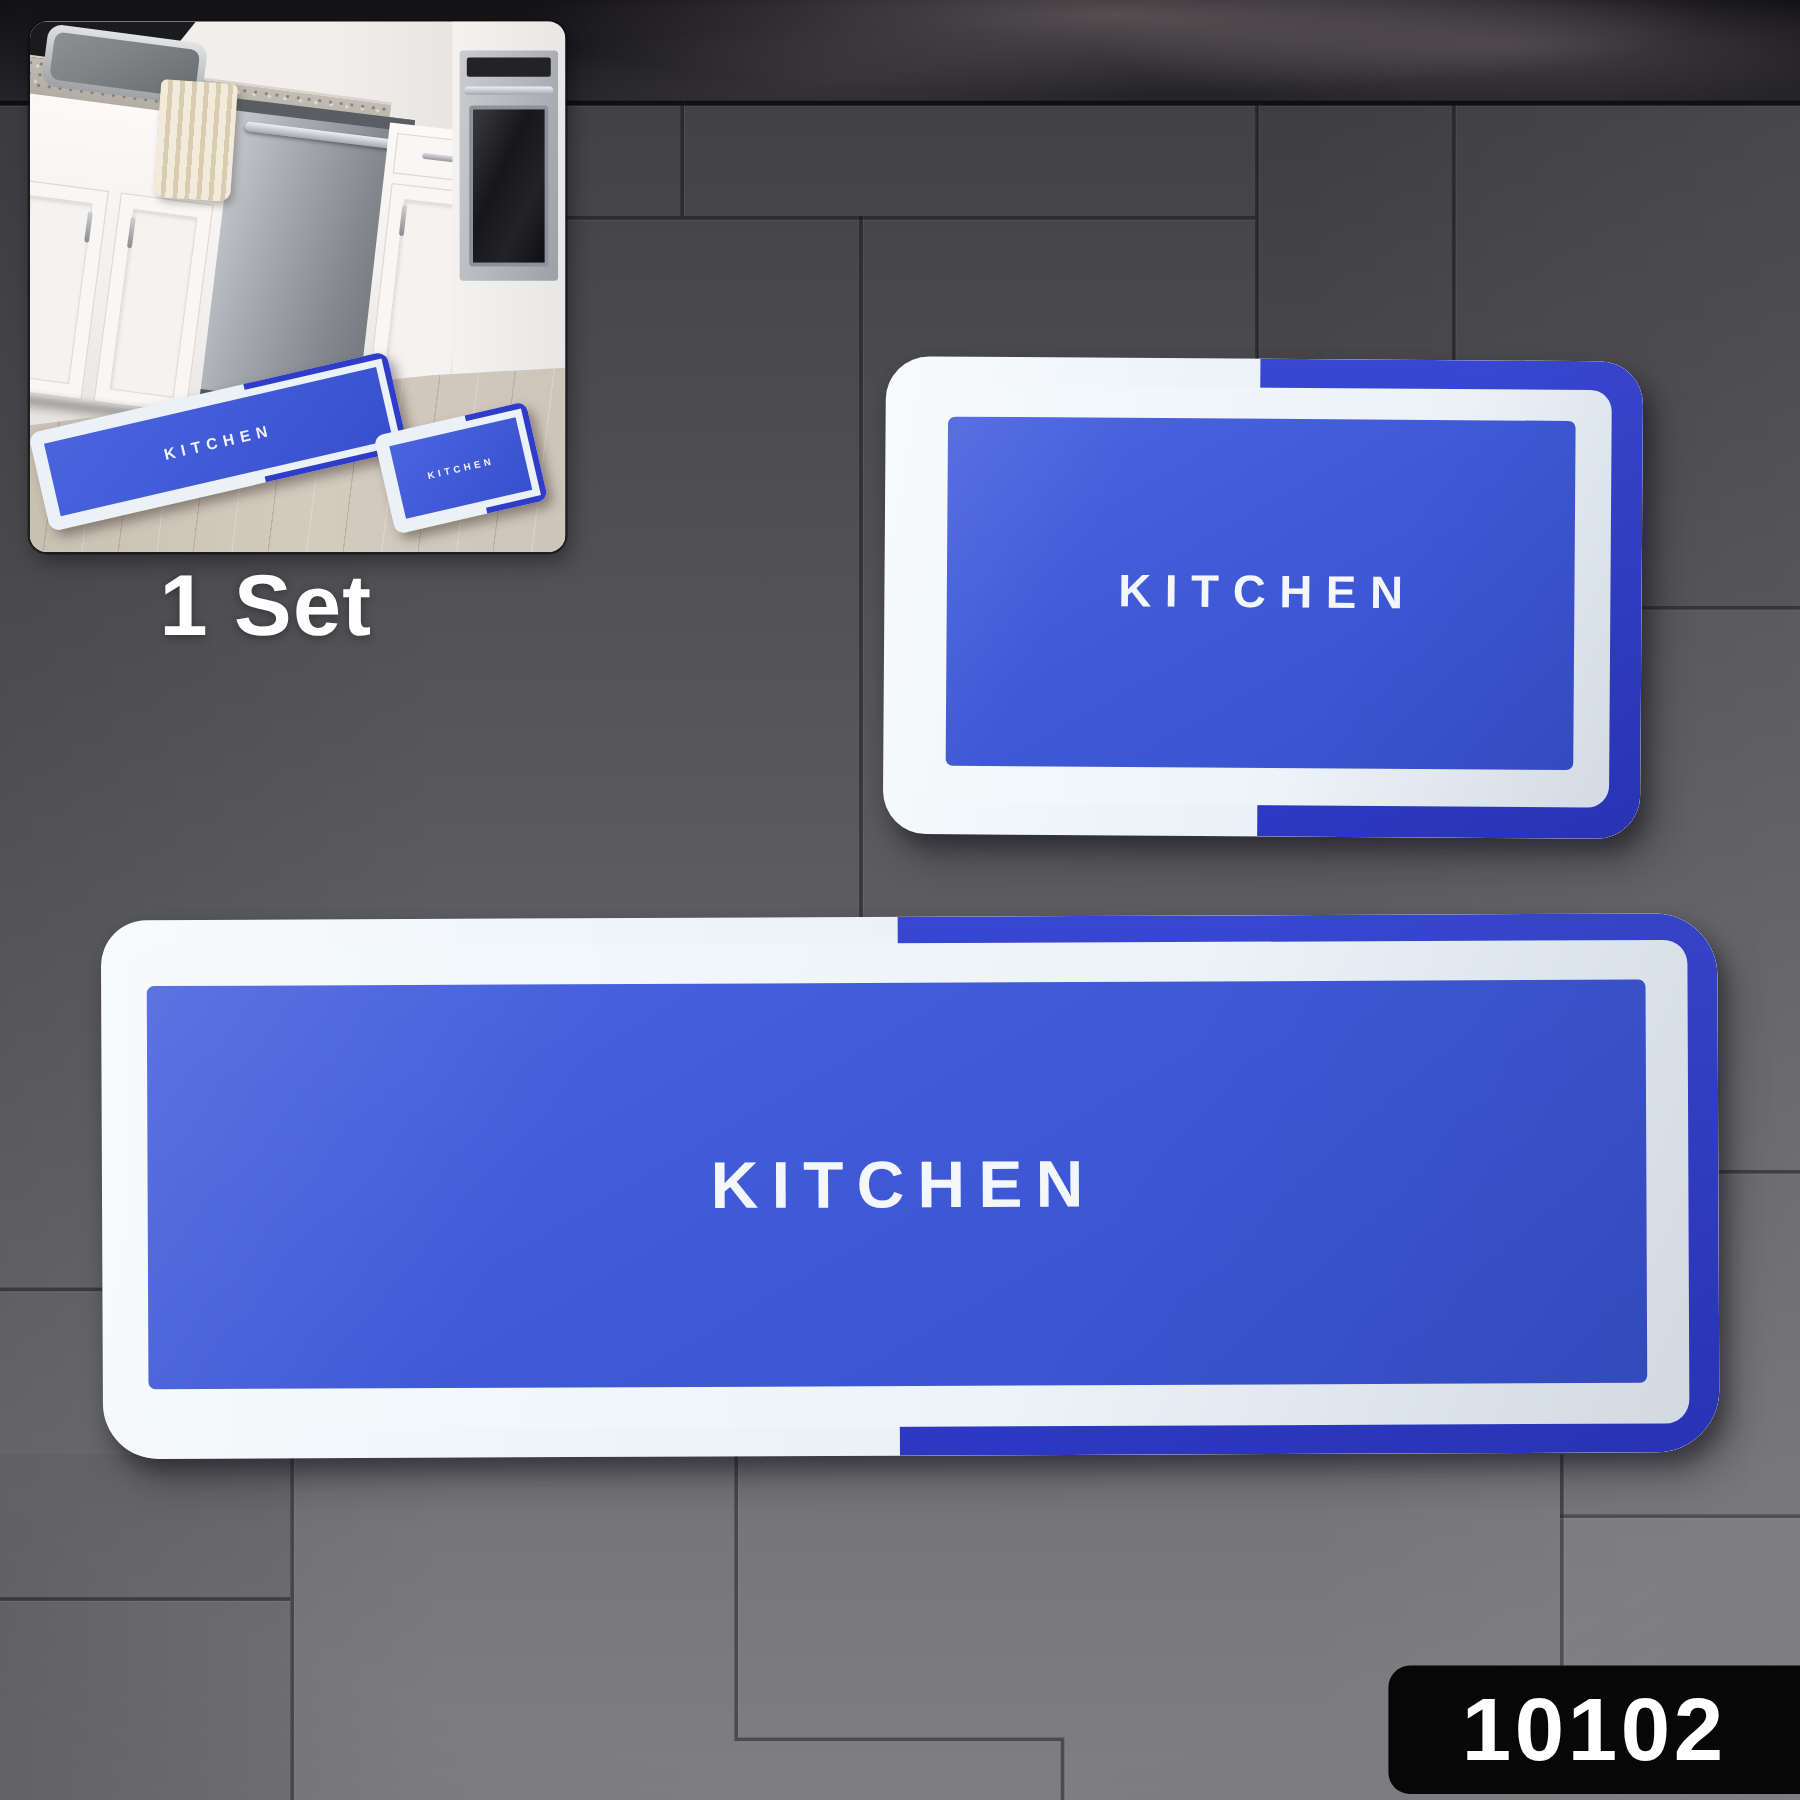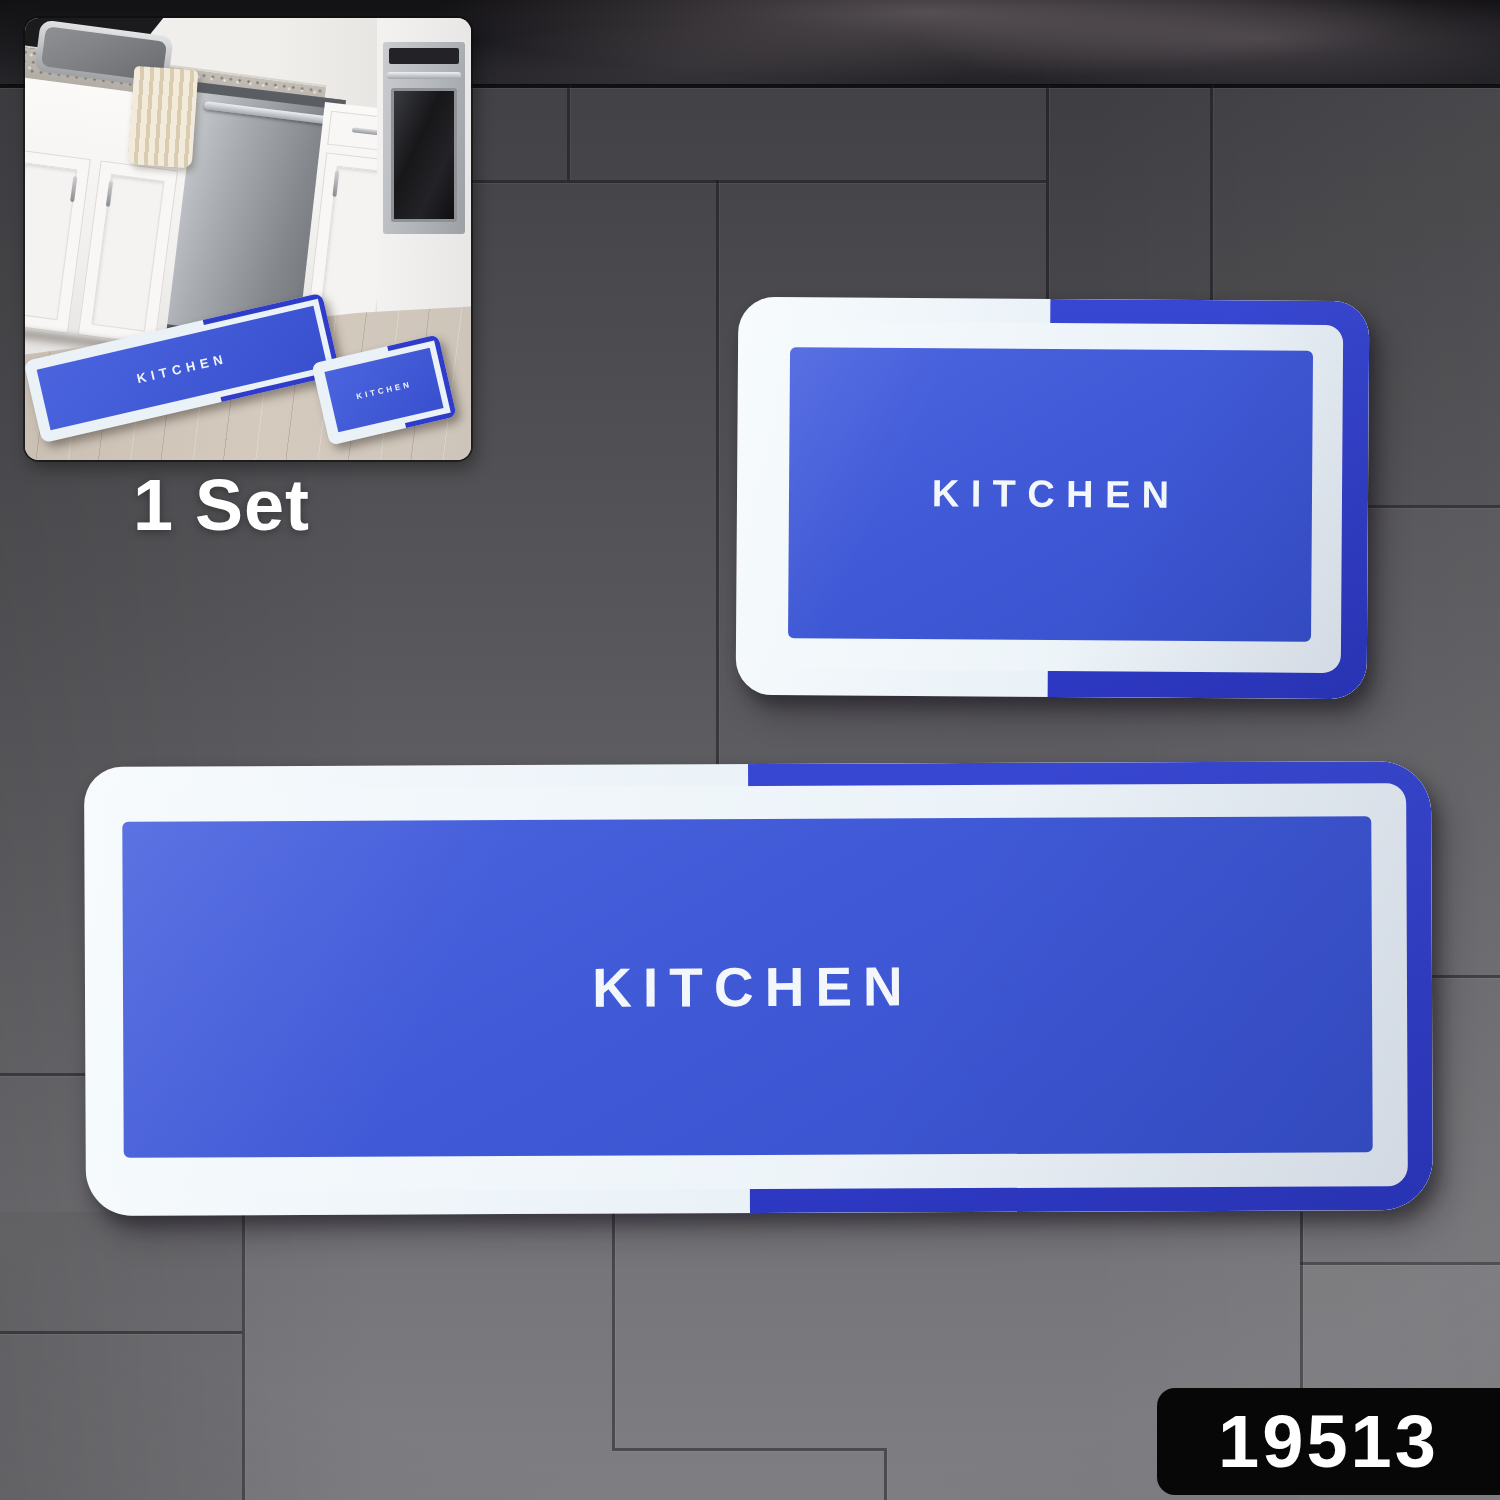--- a/index.html
+++ b/index.html
@@ -251,16 +251,16 @@
     <div class="mat-frame"></div>
     <div class="mat-inner">
       <span class="mat-word">KITCHEN</span>
     </div>
     <div class="mat-sheen"></div>
   </div>
 
   <div class="vignette"></div>
 
   <div class="badge">
-    <span class="badge-text">19513</span>
+    <span class="badge-text">10102</span>
   </div>
 
 </div>
 
 </body></html>

